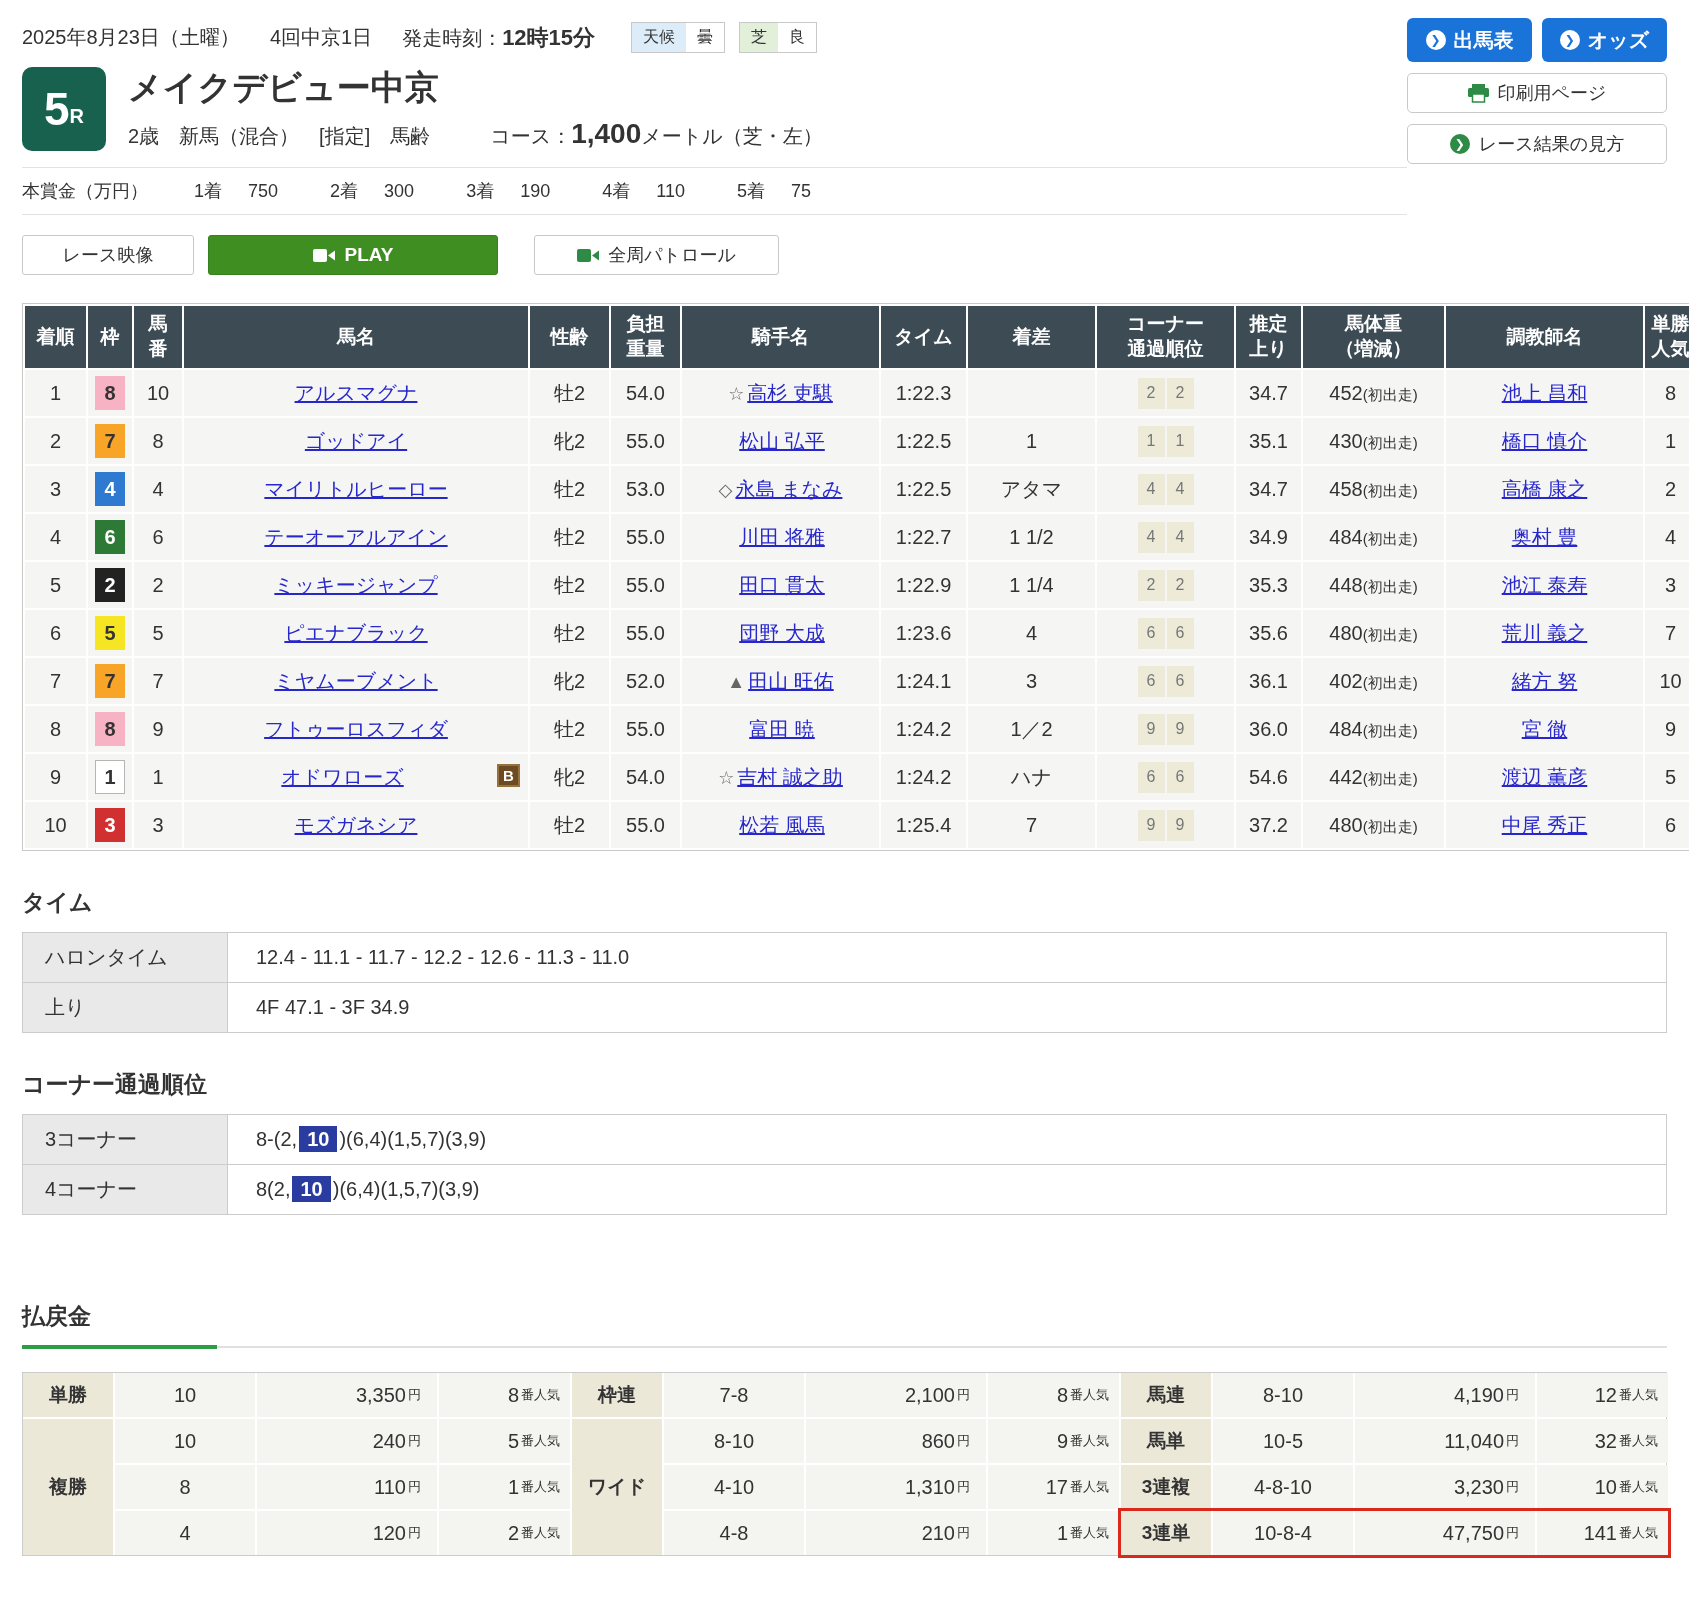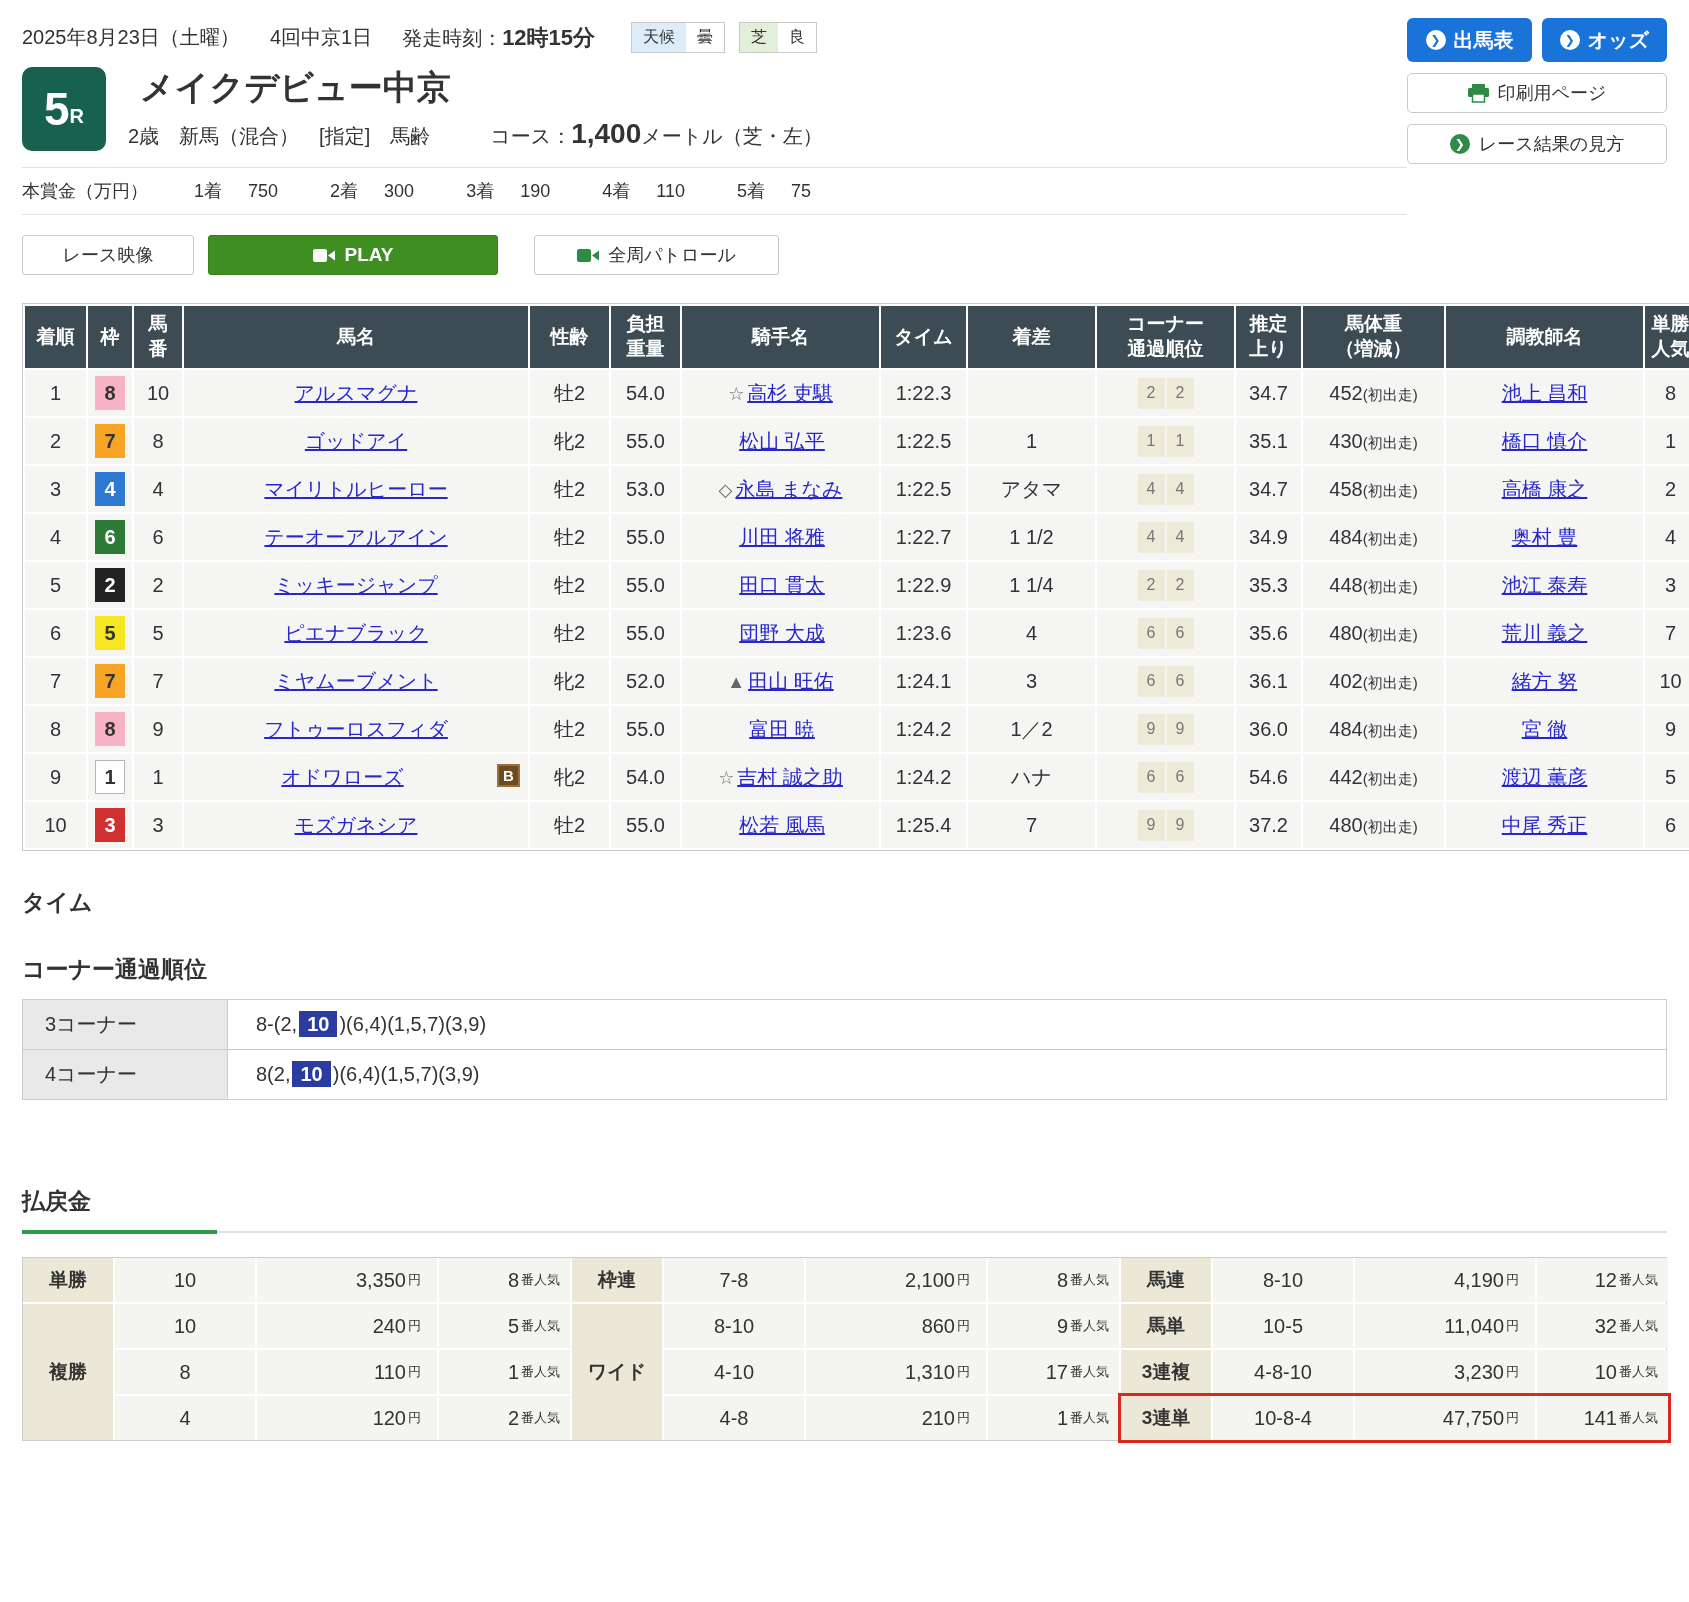--- a/index.html
+++ b/index.html
@@ -37,21 +37,21 @@
   .badge span { padding:4px 11px; display:inline-block; }
   .badge .b-label-weather { background:#dcecf8; }
   .badge .b-label-turf { background:#e2efd9; }
   .badge .b-val { background:#fff; }
 
   .race-head { display:flex; gap:22px; margin-top:10px; align-items:flex-start; }
   .rnum { width:84px; height:84px; background:#17614e; border-radius:10px; color:#fff;
     display:flex; align-items:center; justify-content:center; flex:none; }
   .rnum .n { font-size:46px; font-weight:bold; }
   .rnum .r { font-size:20px; font-weight:bold; margin-top:14px; }
-  .race-title { font-size:34px; font-weight:bold; line-height:1.1; padding-top:2px;margin-left:12px; }
+  .race-title { font-size:34px; font-weight:bold; line-height:1.1; padding-top:2px; }
   .race-sub { display:flex; align-items:baseline; font-size:20px; margin-top:12px; }
   .race-cond { margin-right:60px; }
   .course-val { font-weight:bold; font-size:28px; }
 
   .prize-row { border-top:1px solid #e2e2e2; border-bottom:1px solid #e2e2e2; padding:11px 0;
     margin-top:16px; font-size:18px; display:flex; align-items:center; }
   .prize-label { margin-right:46px; }
   .prize-pair { margin-right:52px; }
   .prize-pair .pplace { margin-right:26px; }
 
@@ -498,20 +498,32 @@
     </td>
     <td class="c-last3f">37.2</td>
     <td><span>480</span><span class="bwnote">(初出走)</span></td>
     <td class="c-trainer"><a href="#" class="lnk">中尾 秀正</a></td>
     <td>6</td>
   </tr>
 </tbody>
   </table>
 
   <h2 class="sec-h">タイム</h2>
+  <table class="kv">
+    <tbody>
+        <tr>
+      <th>ハロンタイム</th>
+      <td>12.4 - 11.1 - 11.7 - 12.2 - 12.6 - 11.3 - 11.0</td>
+    </tr>
+    <tr>
+      <th>上り</th>
+      <td>4F 47.1 - 3F 34.9</td>
+    </tr>
+  </tbody>
+    </table>
 
   <h2 class="sec-h">コーナー通過順位</h2>
   <table class="kv">
     <tbody>
         <tr>
       <th>3コーナー</th>
       <td><span>8-(2,</span><span class="hl10">10</span><span>)(6,4)(1,5,7)(3,9)</span></td>
     </tr>
     <tr>
       <th>4コーナー</th>

